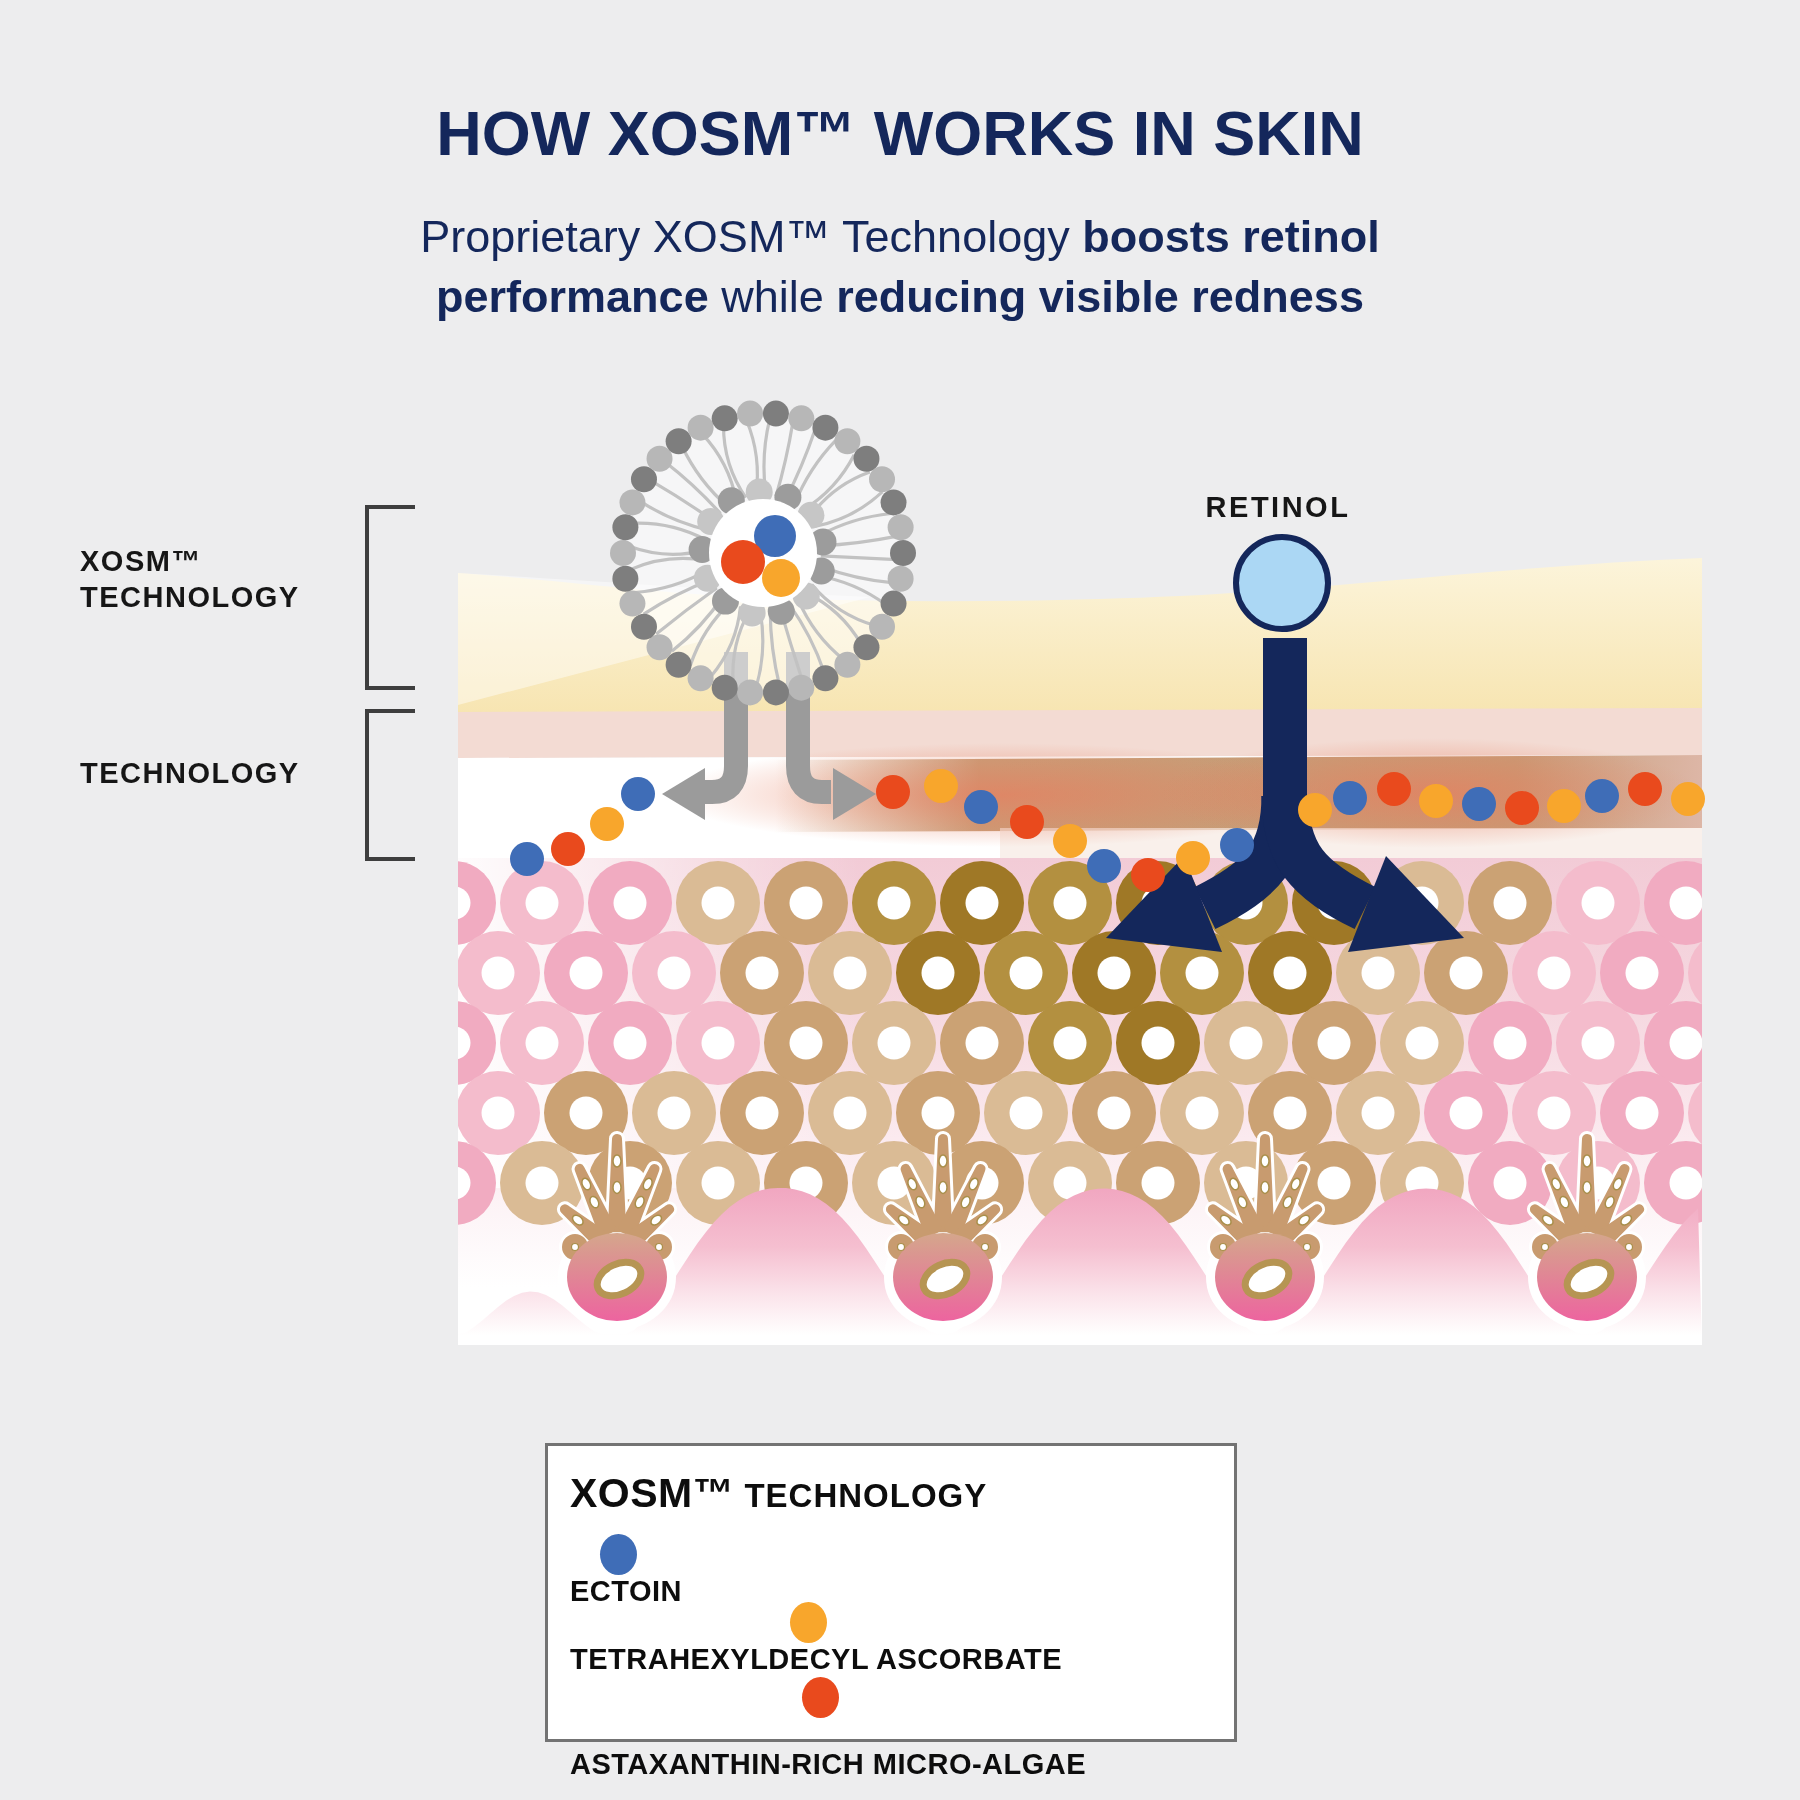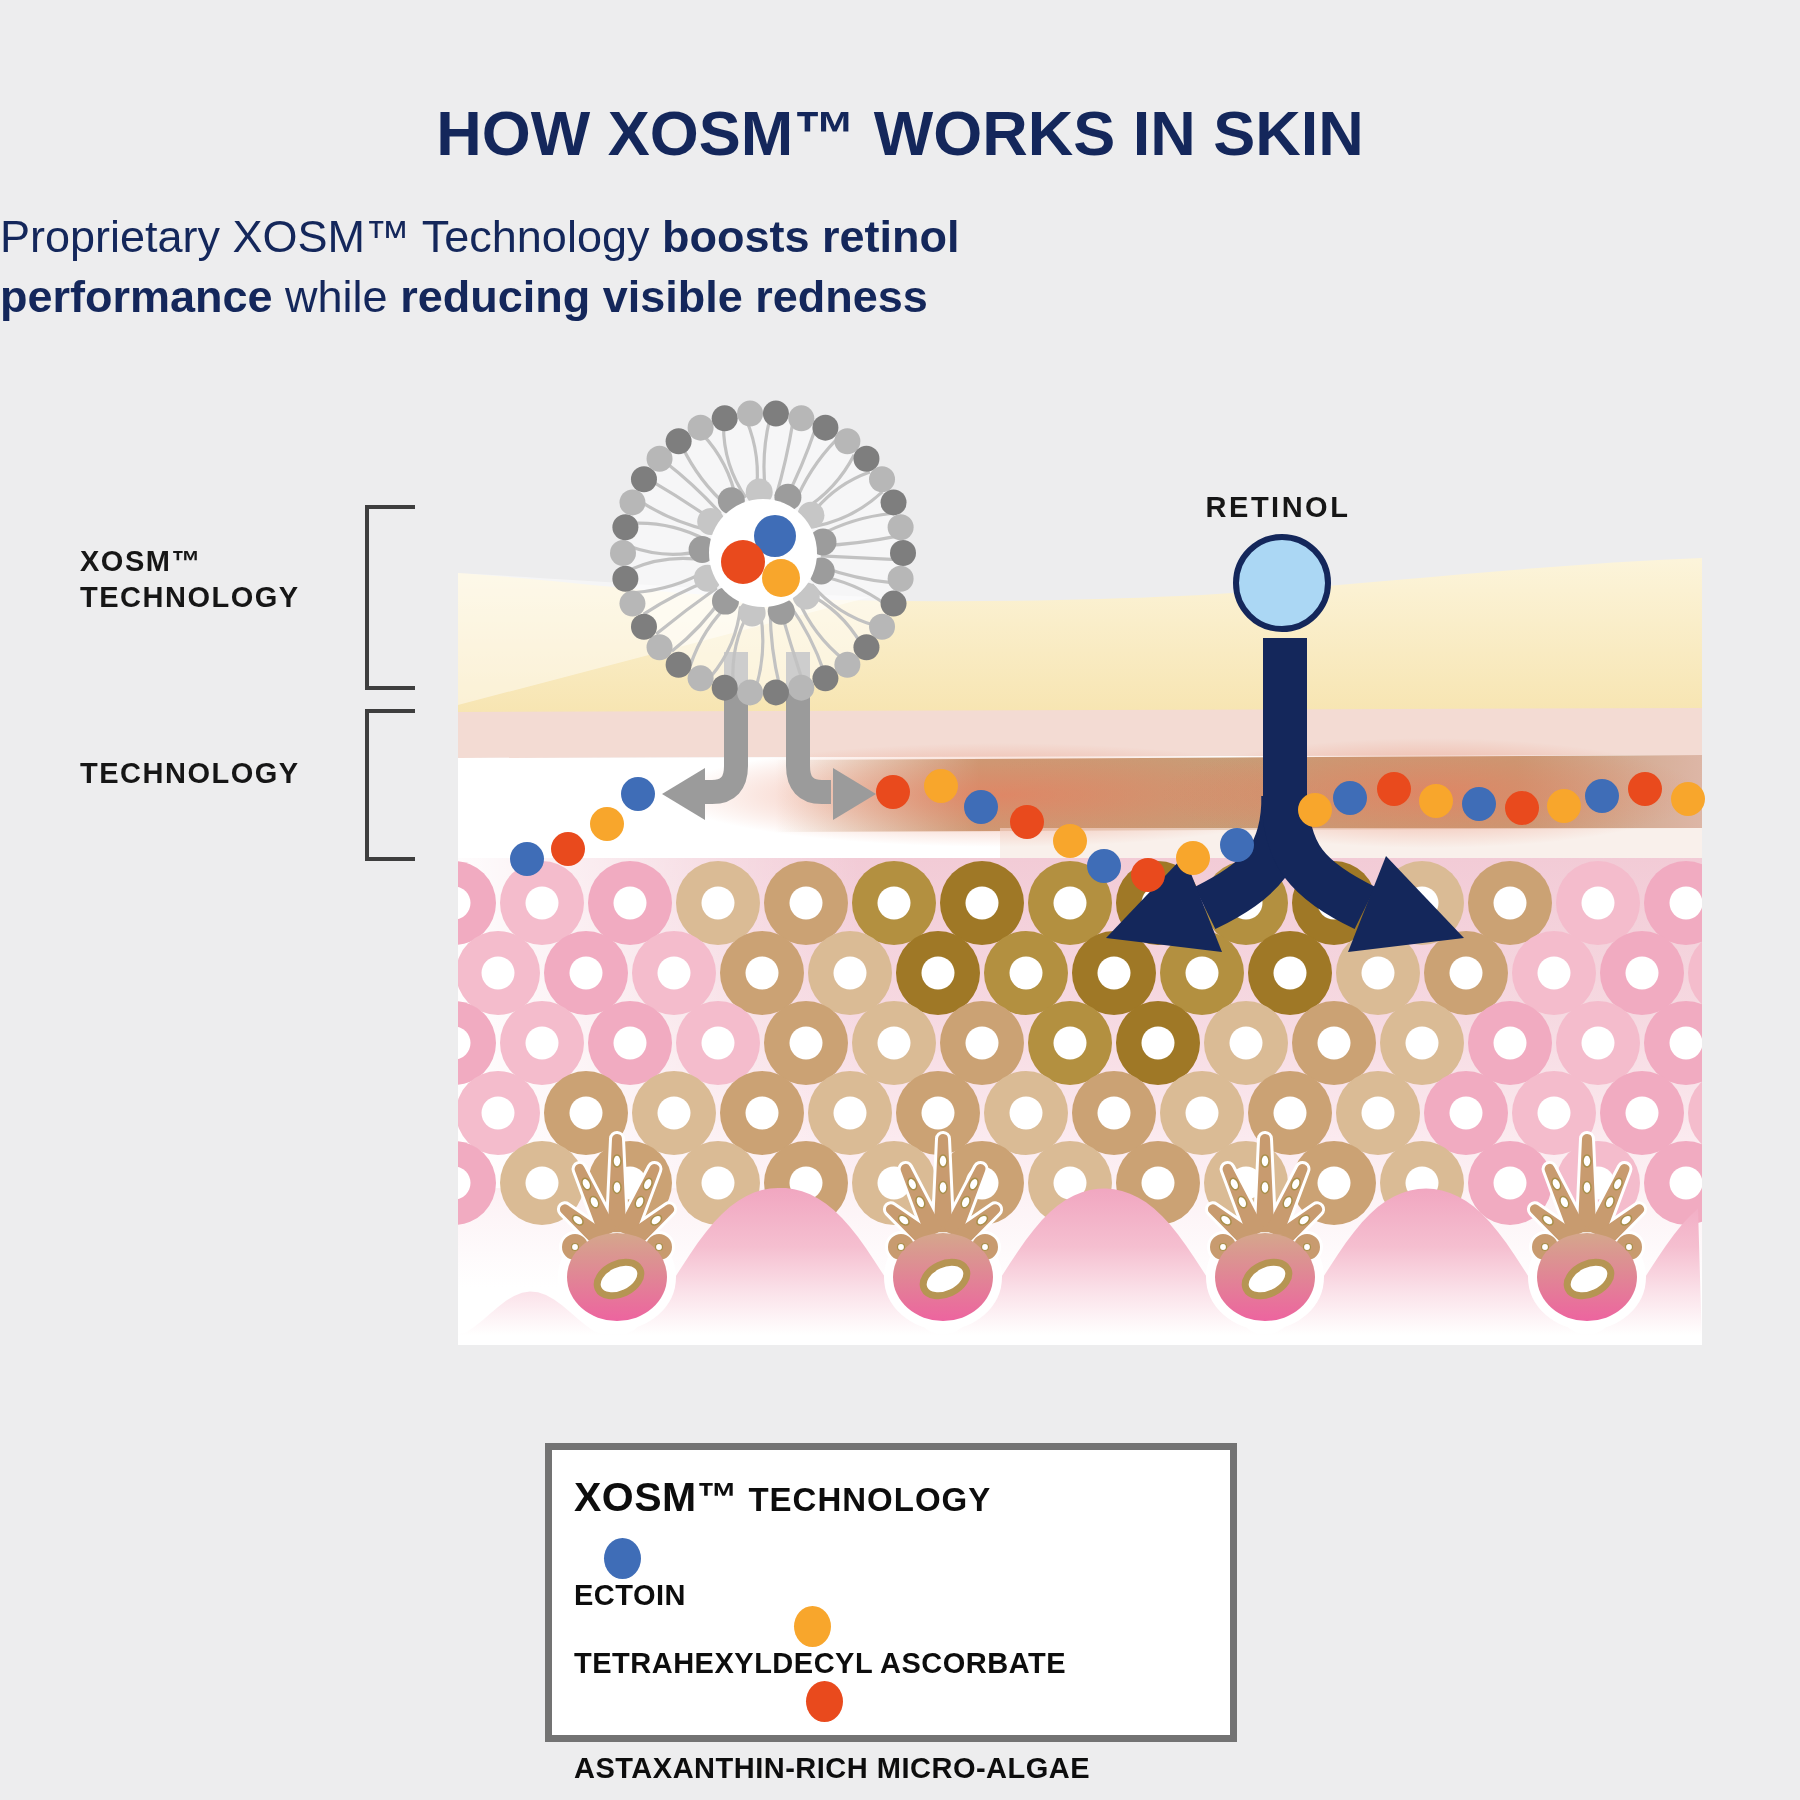--- a/index.html
+++ b/index.html
@@ -12,21 +12,21 @@
   }
   
   .title{
     position:absolute;left:0;top:97px;width:1800px;
     text-align:center;
     font-size:63px;font-weight:700;letter-spacing:0px;
     color:#14275B;
   }
   .subtitle{
     position:absolute;left:0;top:207px;width:1800px;
-    text-align:left;
+    text-align:center;
     font-size:45px;line-height:60px;font-weight:400;
     color:#14275B;
   }
   .subtitle .b{font-weight:700;}
   
   .diag-label{
     position:absolute;
     font-size:29px;font-weight:700;letter-spacing:1.5px;
     color:#161616;line-height:36px;
   }
@@ -39,21 +39,21 @@
     box-sizing:border-box;
   }
   #bracket-xosm{top:505px;height:185px;}
   #bracket-epidermis{top:709px;height:152px;}
   
   #skin-svg{position:absolute;left:0;top:0;}
   
   .legend{
     position:absolute;left:545px;top:1443px;
     width:692px;height:299px;
-    background:#FFFFFF;border:7px solid #737373;
+    background:#FFFFFF;border:3px solid #737373;
     box-sizing:border-box;
   }
   .legend-title{
     position:absolute;left:22px;top:24px;
     color:#0D0D0D;font-weight:700;
   }
   .legend-title .brand{font-size:41px;letter-spacing:0.5px;}
   .legend-title .rest{font-size:33px;letter-spacing:1px;}
   .legend-row{position:absolute;left:22px;height:44px;display:flex;align-items:center;flex-direction:column;}
   .legend-row.r0{top:88px;}

